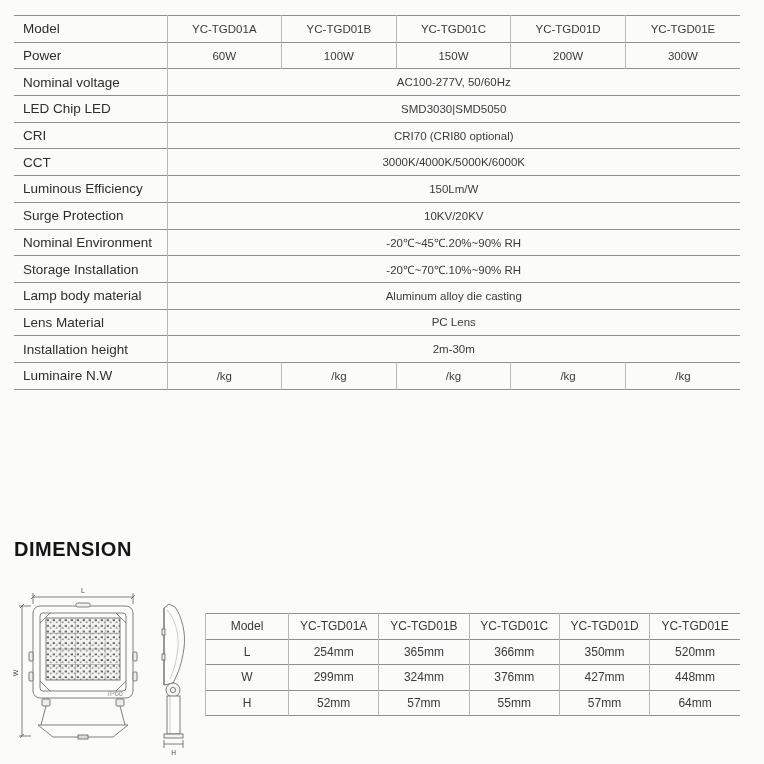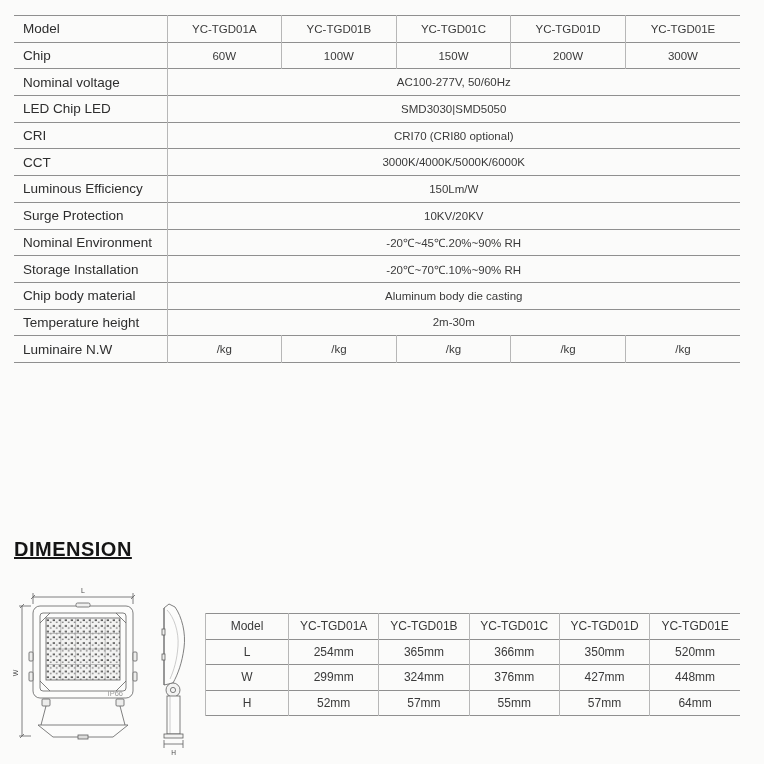--- a/index.html
+++ b/index.html
@@ -7,21 +7,21 @@
 
   
   table.spec { border-collapse:collapse; table-layout:fixed; width:726px; left:14px; top:15px; position:absolute; }
   table.spec tr { height:26.7px; }
   table.spec td { vertical-align:middle; white-space:nowrap; overflow:hidden; }
   table.spec tr { border-top:1px solid #8f8f8f; border-bottom:1px solid #8f8f8f; }
   td.lbl { font-size:13.5px; padding-left:9px; text-align:left; color:#2e2e2e; }
   td.val { font-size:11.5px; text-align:center; border-left:1px solid #b7b7b7; color:#3a3a3a; }
 
   
-  .section-title { position:absolute; left:14px; top:538px; font-size:20px; font-weight:bold; color:#151515; letter-spacing:0.5px;text-decoration:underline; }
+  .section-title { position:absolute; left:14px; top:538px; font-size:20px; font-weight:bold; color:#151515; letter-spacing:0.5px; }
 
   
   table.dim { border-collapse:collapse; table-layout:fixed; width:535px; left:205px; top:613px; position:absolute; }
   table.dim tr { height:25.6px; border-top:1px solid #8f8f8f; border-bottom:1px solid #8f8f8f; }
   table.dim td { font-size:12px; text-align:center; vertical-align:middle; border-left:1px solid #b7b7b7; color:#3a3a3a; white-space:nowrap; }
 
   
   .drawing { position:absolute; left:10px; top:584px; }
   .drawing text { font-family:"Liberation Sans", sans-serif; }
 </style>
@@ -40,21 +40,21 @@
   <tbody>
       <tr>
     <td class="lbl">Model</td>
     <td class="val">YC-TGD01A</td>
     <td class="val">YC-TGD01B</td>
     <td class="val">YC-TGD01C</td>
     <td class="val">YC-TGD01D</td>
     <td class="val">YC-TGD01E</td>
   </tr>
   <tr>
-    <td class="lbl">Chip</td>
+    <td class="lbl">Power</td>
     <td class="val">60W</td>
     <td class="val">100W</td>
     <td class="val">150W</td>
     <td class="val">200W</td>
     <td class="val">300W</td>
   </tr>
   <tr>
     <td class="lbl">Nominal voltage</td>
     <td class="val" colspan="5">AC100-277V, 50/60Hz</td>
   </tr>
@@ -80,25 +80,29 @@
   </tr>
   <tr>
     <td class="lbl">Nominal Environment</td>
     <td class="val" colspan="5">-20℃~45℃.20%~90% RH</td>
   </tr>
   <tr>
     <td class="lbl">Storage Installation</td>
     <td class="val" colspan="5">-20℃~70℃.10%~90% RH</td>
   </tr>
   <tr>
-    <td class="lbl">Chip body material</td>
-    <td class="val" colspan="5">Aluminum body die casting</td>
-  </tr>
-  <tr>
-    <td class="lbl">Temperature height</td>
+    <td class="lbl">Lamp body material</td>
+    <td class="val" colspan="5">Aluminum alloy die casting</td>
+  </tr>
+  <tr>
+    <td class="lbl">Lens Material</td>
+    <td class="val" colspan="5">PC Lens</td>
+  </tr>
+  <tr>
+    <td class="lbl">Installation height</td>
     <td class="val" colspan="5">2m-30m</td>
   </tr>
   <tr>
     <td class="lbl">Luminaire N.W</td>
     <td class="val">/kg</td>
     <td class="val">/kg</td>
     <td class="val">/kg</td>
     <td class="val">/kg</td>
     <td class="val">/kg</td>
   </tr>

